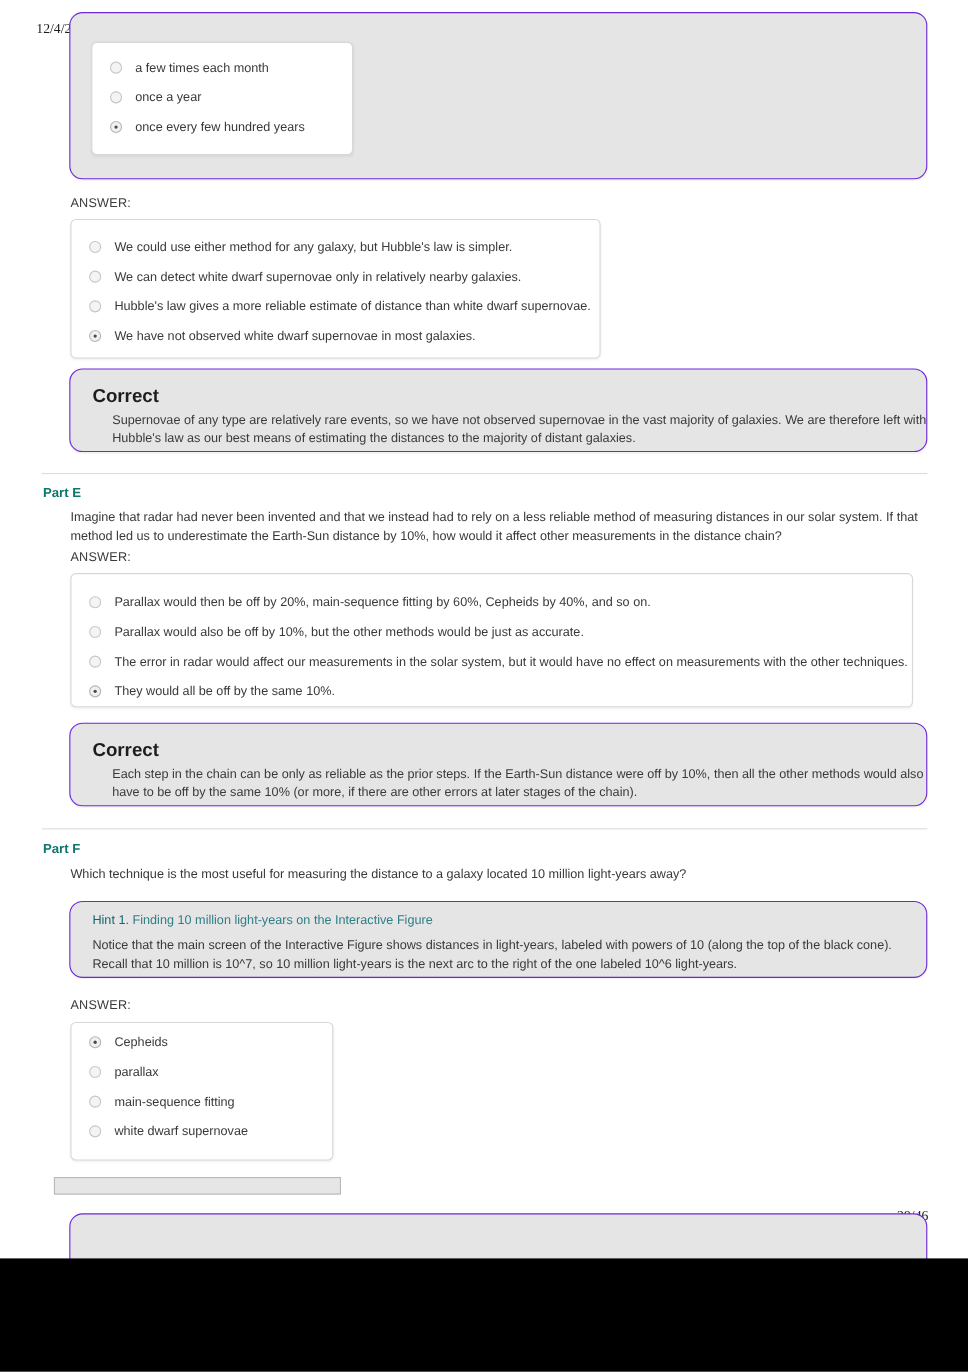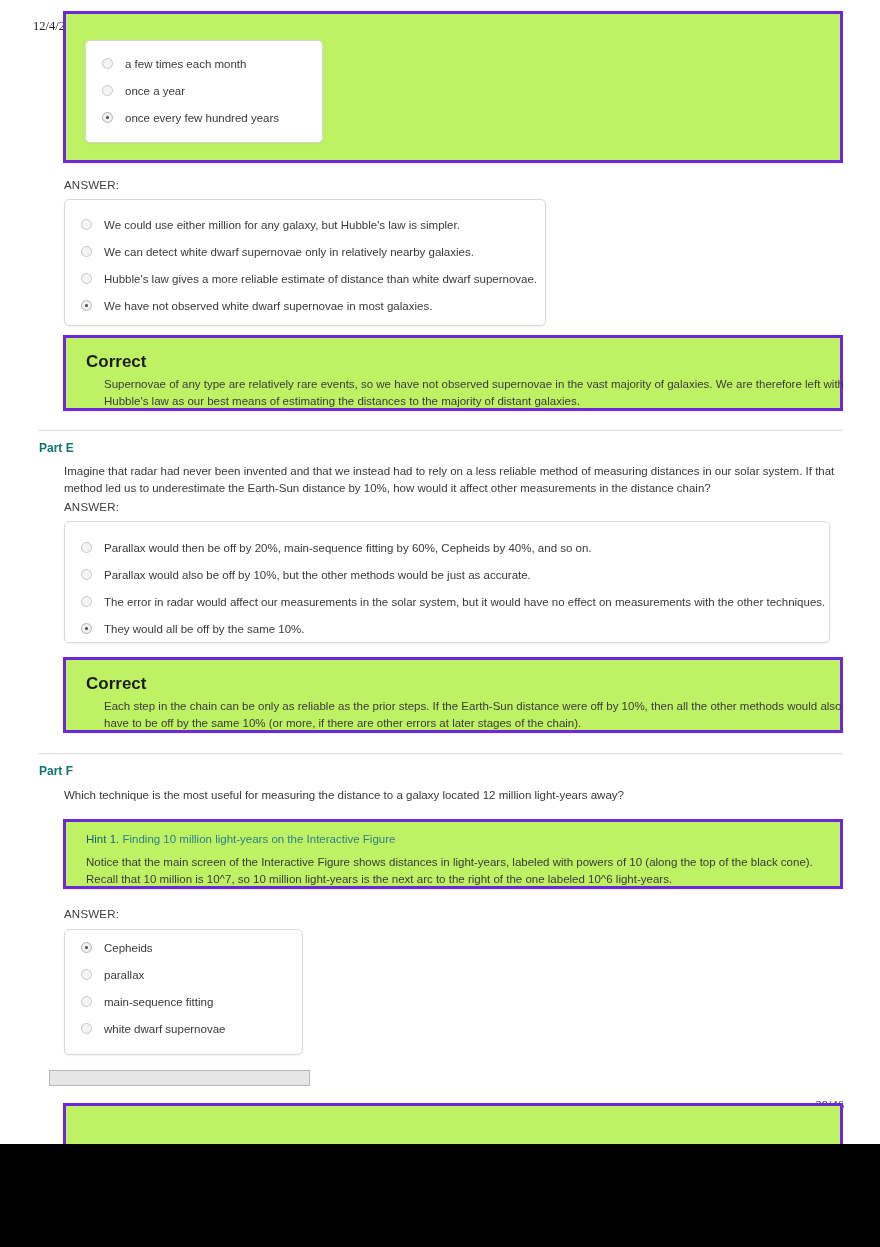--- a/index.html
+++ b/index.html
@@ -46,23 +46,23 @@
     top: 1098px;
     font-family: "Liberation Serif", serif;
     font-size: 12.5px;
     color: #1c1c1c;
     white-space: nowrap;
   }
 
   
   .card {
     position: absolute;
-    background: #bef264;
-    border: 3px solid #6d28d9;
-    border-radius: 0;
+    background: #e5e5e5;
+    border: 1px solid #6d28d9;
+    border-radius: 12px;
     box-shadow: 0 1px 1px rgba(0,0,0,0.05);
   }
   .choice-box {
     position: absolute;
     background: #ffffff;
     border: 1px solid #d8d8d8;
     border-radius: 5px;
     box-shadow: 0 1px 2px rgba(0,0,0,0.06);
   }
 
@@ -226,21 +226,21 @@
       <span class="choice-label">once every few hundred years</span>
     </div>
   </div>
 </div>
 
 <div class="answer-label" style="left:64px; top:179px;">ANSWER:</div>
 
 <div class="choice-box" style="left:64px; top:199px; width:482px; height:127px; padding-top:11px;">
   <div class="choice-row">
     <span class="radio"></span>
-    <span class="choice-label">We could use either million for any galaxy, but Hubble's law is simpler.</span>
+    <span class="choice-label">We could use either method for any galaxy, but Hubble's law is simpler.</span>
   </div>
   <div class="choice-row">
     <span class="radio"></span>
     <span class="choice-label">We can detect white dwarf supernovae only in relatively nearby galaxies.</span>
   </div>
   <div class="choice-row">
     <span class="radio"></span>
     <span class="choice-label">Hubble's law gives a more reliable estimate of distance than white dwarf supernovae.</span>
   </div>
   <div class="choice-row">
@@ -278,21 +278,21 @@
   </div>
 </div>
 
 <div class="card" style="left:63px; top:657px; width:780px; height:76px;">
   <div class="fb-title">Correct</div>
   <div class="fb-body">Each step in the chain can be only as reliable as the prior steps. If the Earth-Sun distance were off by 10%, then all the other methods would also have to be off by the same 10% (or more, if there are other errors at later stages of the chain).</div>
 </div>
 
 <div class="divider" style="top:753px;"></div>
 <div class="part-title" style="top:764px;">Part F</div>
-<div class="question-text" style="left:64px; top:787px; width:772px;">Which technique is the most useful for measuring the distance to a galaxy located 12 million light-years away?</div>
+<div class="question-text" style="left:64px; top:787px; width:772px;">Which technique is the most useful for measuring the distance to a galaxy located 10 million light-years away?</div>
 
 <div class="card" style="left:63px; top:819px; width:780px; height:70px;">
   <div class="hint-head">
     <span class="hint-no">Hint 1.</span>
     <span class="hint-title">Finding 10 million light-years on the Interactive Figure</span>
   </div>
   <div class="hint-body">Notice that the main screen of the Interactive Figure shows distances in light-years, labeled with powers of 10 (along the top of the black cone). Recall that 10 million is 10^7, so 10 million light-years is the next arc to the right of the one labeled 10^6 light-years.</div>
 </div>
 
 <div class="answer-label" style="left:64px; top:908px;">ANSWER:</div>

